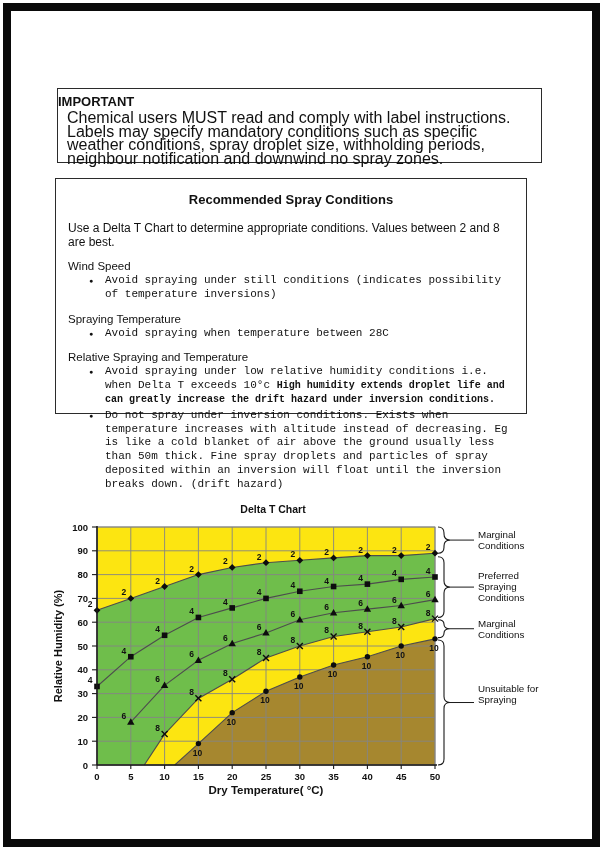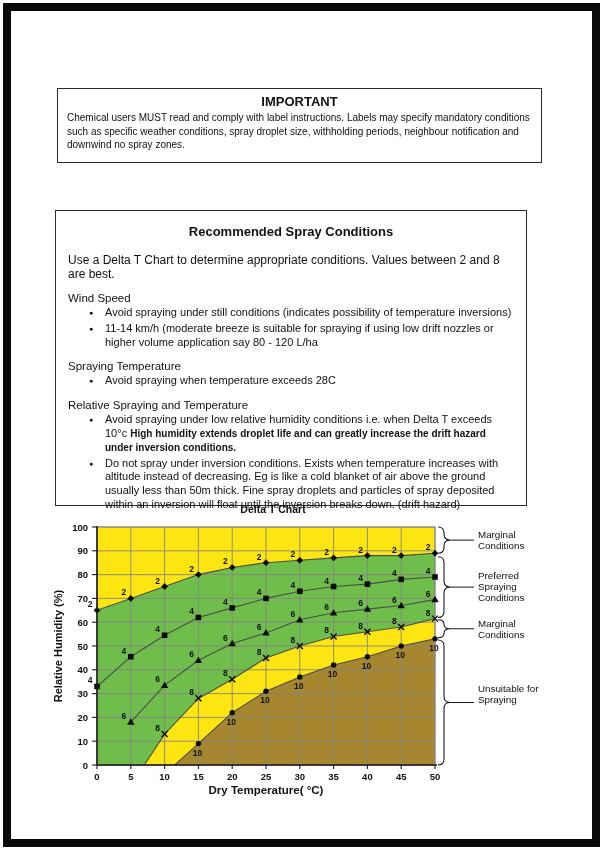--- a/index.html
+++ b/index.html
@@ -2,30 +2,30 @@
 <html><head>
 <meta charset="utf-8">
 <style>
   html,body{margin:0;padding:0;background:#ffffff;}
   .page{position:relative;width:603px;height:850px;background:#ffffff;
         font-family:"Liberation Sans",sans-serif;color:#111;overflow:hidden;}
   .frame{position:absolute;left:3px;top:3px;width:581px;height:828px;
          border:8px solid #0a0a0a;pointer-events:none;}
   .box{position:absolute;border:1.5px solid #2b2b2b;background:#fff;box-sizing:border-box;}
   .important-box{left:57px;top:88px;width:485px;height:75px;}
-  .box-title{text-align:center;font-weight:bold;font-size:13px;padding-top:5px;}
-  .important-text{font-size:10px;line-height:13.6px;padding:2px 8px 0 9px;}
-  .spray-box{left:55px;top:178px;width:472px;height:296px;margin-top:32px;}
+  .box-title{text-align:left;font-weight:bold;font-size:13px;padding-top:5px;}
+  .important-text{font-size:16px;line-height:13.6px;padding:2px 8px 0 9px;}
+  .spray-box{left:55px;top:178px;width:472px;height:236px;}
   .spray-title{text-align:center;font-weight:bold;font-size:13px;padding-top:13px;}
   .spray-intro{font-size:12px;margin:14px 10px 0 12px;}
   .section{margin:11px 8px 0 12px;}
   .section-heading{font-weight:normal;font-size:11.5px;}
   .bullet-row{display:flex;font-size:11px;line-height:13.8px;margin-top:2px;}
   .bullet-dot{flex:none;width:16px;padding-left:21px;font-size:10px;line-height:13.8px;}
-  .bullet-text{flex:1;padding-right:2px;}
+  .bullet-text{flex:1;padding-right:2px;font-family:Liberation Mono, monospace;}
   .bullet-text b{font-size:10px;}
   #chart-svg{position:absolute;left:50px;top:496px;}
   text{font-family:"Liberation Sans",sans-serif;}
 </style>
 </head>
 <body>
 
 <div class="page">
   <div class="frame"></div>
 
@@ -37,30 +37,26 @@
   <div class="box spray-box">
     <div class="spray-title">Recommended Spray Conditions</div>
     <div class="spray-intro">Use a Delta T Chart to determine appropriate conditions. Values between 2 and 8 are best.</div>
     <div id="spray-sections">
         <div class="section">
           <div class="section-heading">Wind Speed</div>
           <div class="bullet-row">
             <div class="bullet-dot" style="font-size: 7px;">●</div>
             <div class="bullet-text">Avoid spraying under still conditions (indicates possibility of temperature inversions)</div>
           </div>
-          <div class="bullet-row">
-            <div class="bullet-dot" style="font-size: 7px;">●</div>
-            <div class="bullet-text">11-14 km/h (moderate breeze is suitable for spraying if using low drift nozzles or higher volume application say 80 - 120 L/ha</div>
-          </div>
         </div>
         <div class="section">
           <div class="section-heading">Spraying Temperature</div>
           <div class="bullet-row">
             <div class="bullet-dot" style="font-size: 7px;">●</div>
-            <div class="bullet-text">Avoid spraying when temperature exceeds 28C</div>
+            <div class="bullet-text">Avoid spraying when temperature between 28C</div>
           </div>
         </div>
         <div class="section">
           <div class="section-heading">Relative Spraying and Temperature</div>
           <div class="bullet-row">
             <div class="bullet-dot" style="font-size: 7px;">●</div>
             <div class="bullet-text">Avoid spraying under low relative humidity conditions i.e. when Delta T exceeds 10°c <b>High humidity extends droplet life and can greatly increase the drift hazard under inversion conditions.</b></div>
           </div>
           <div class="bullet-row">
             <div class="bullet-dot" style="font-size: 7px;">●</div>

